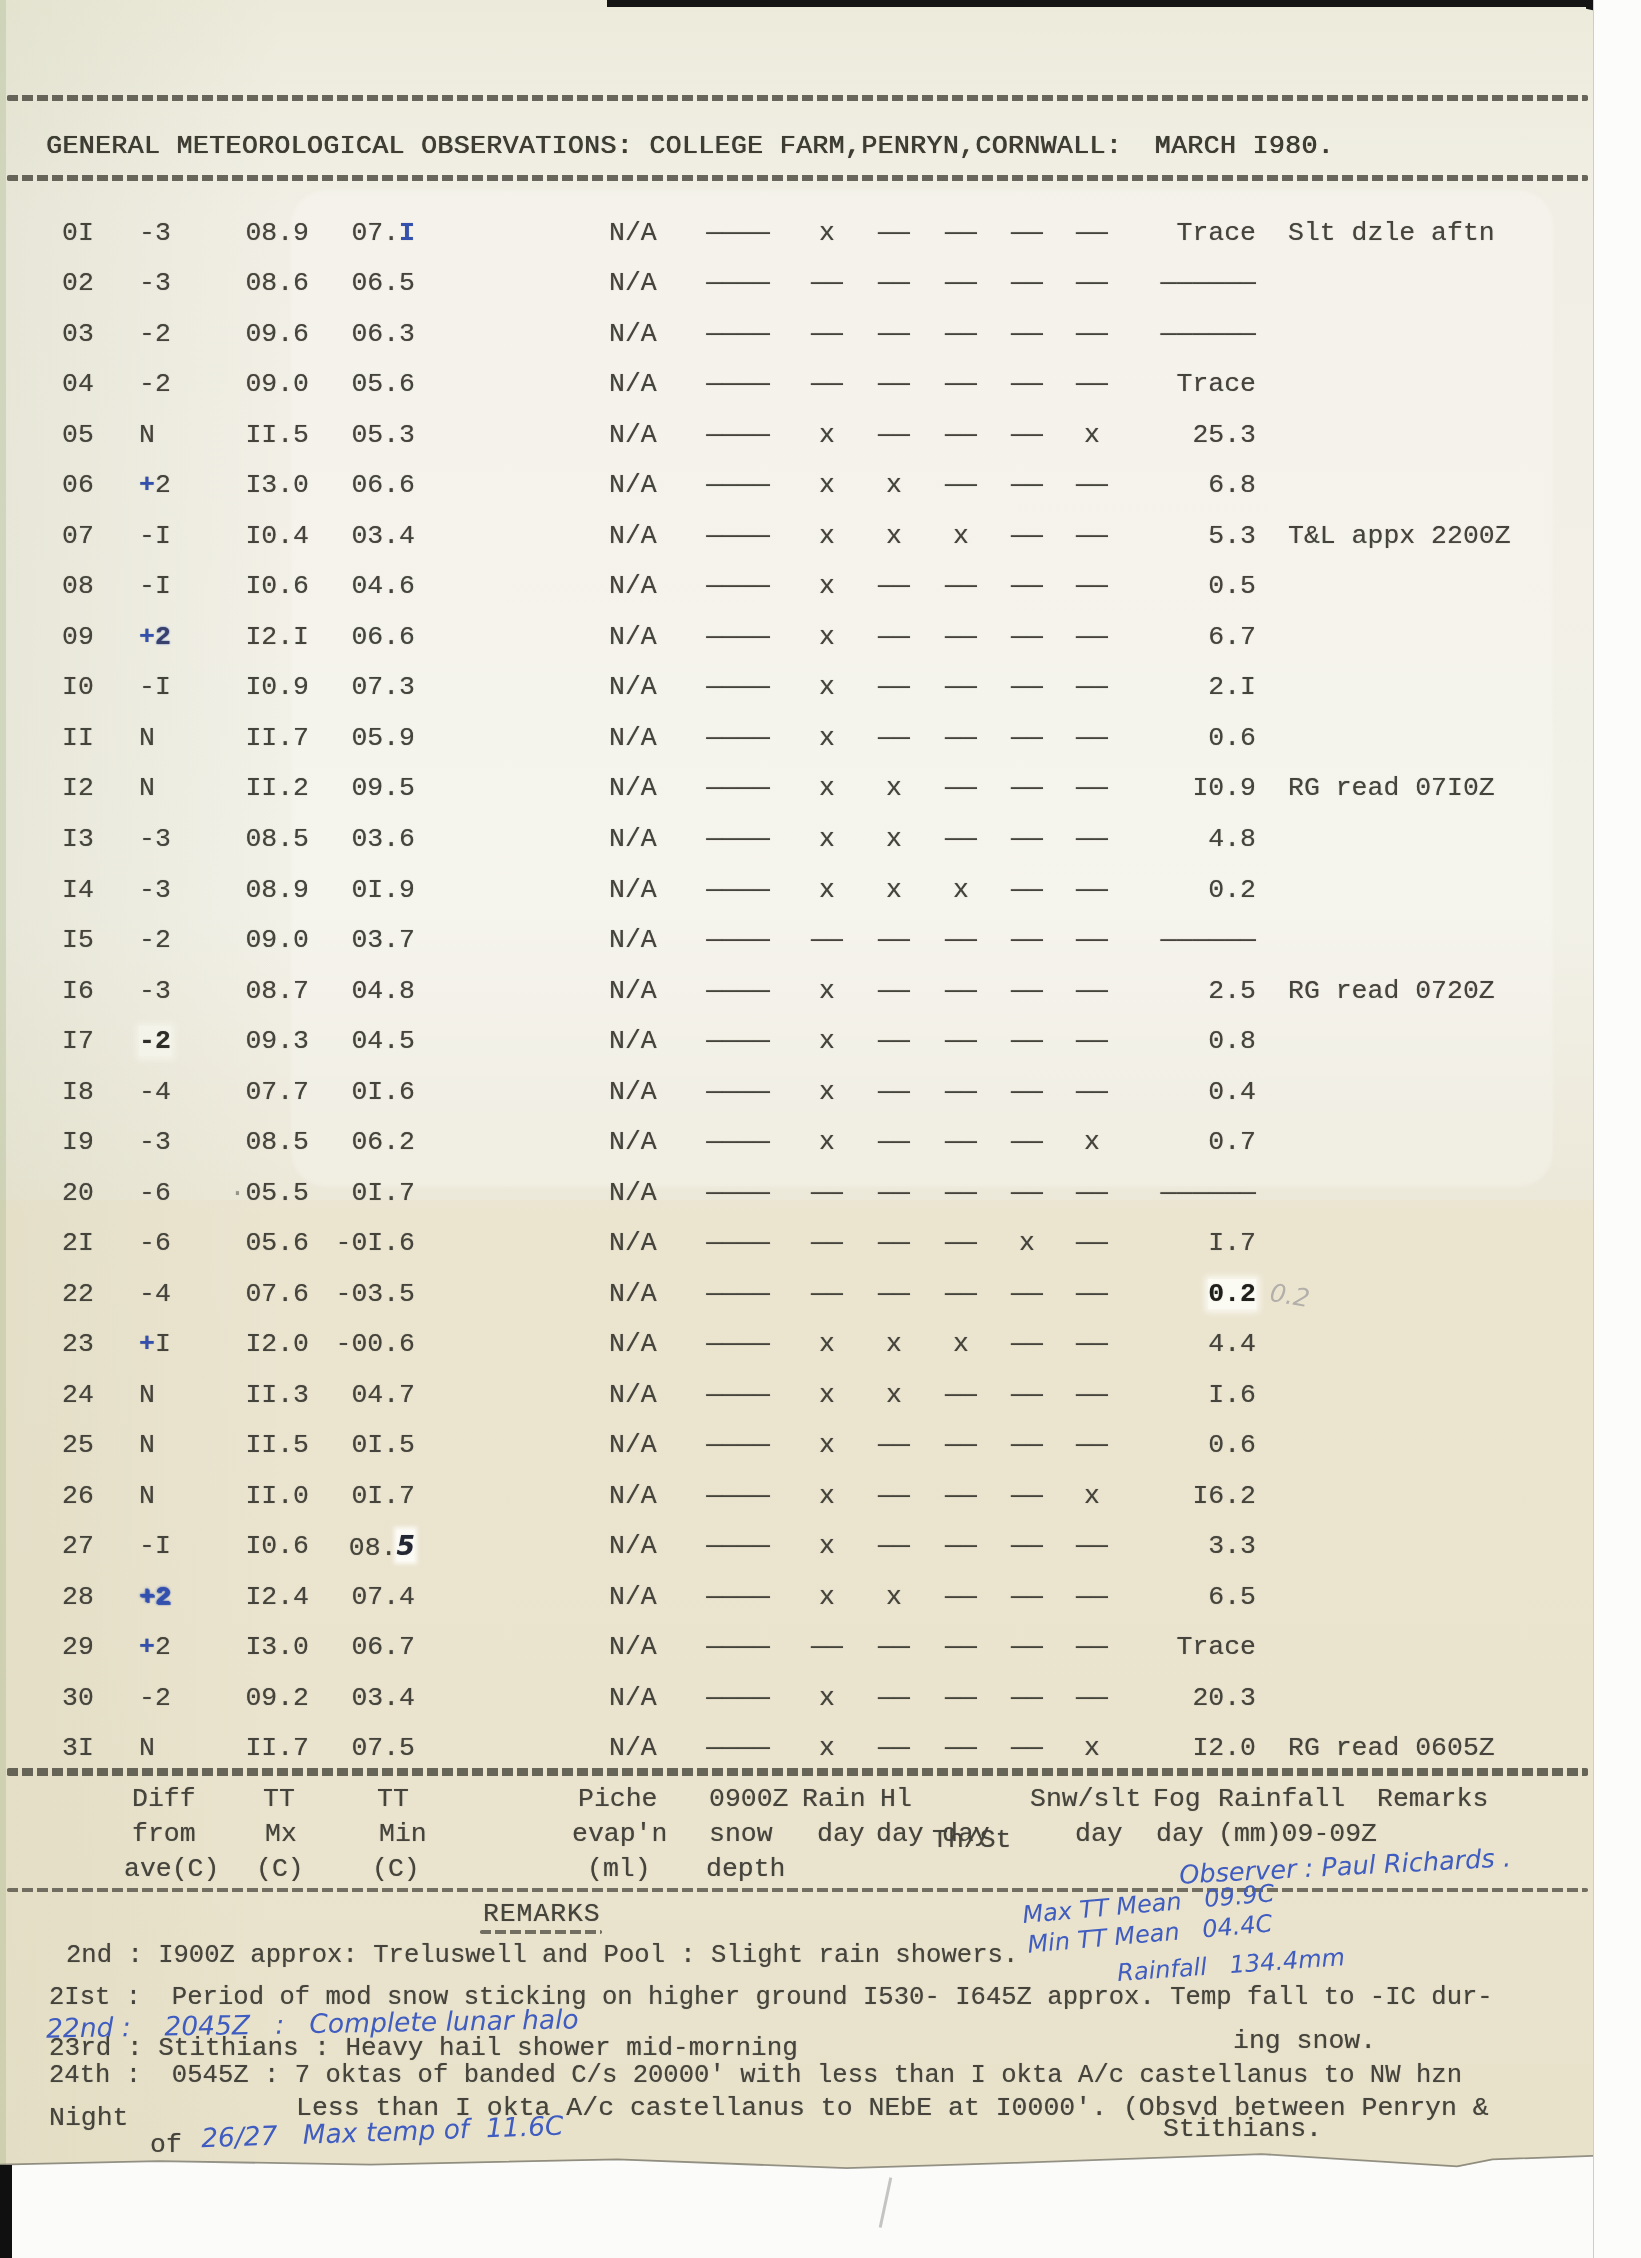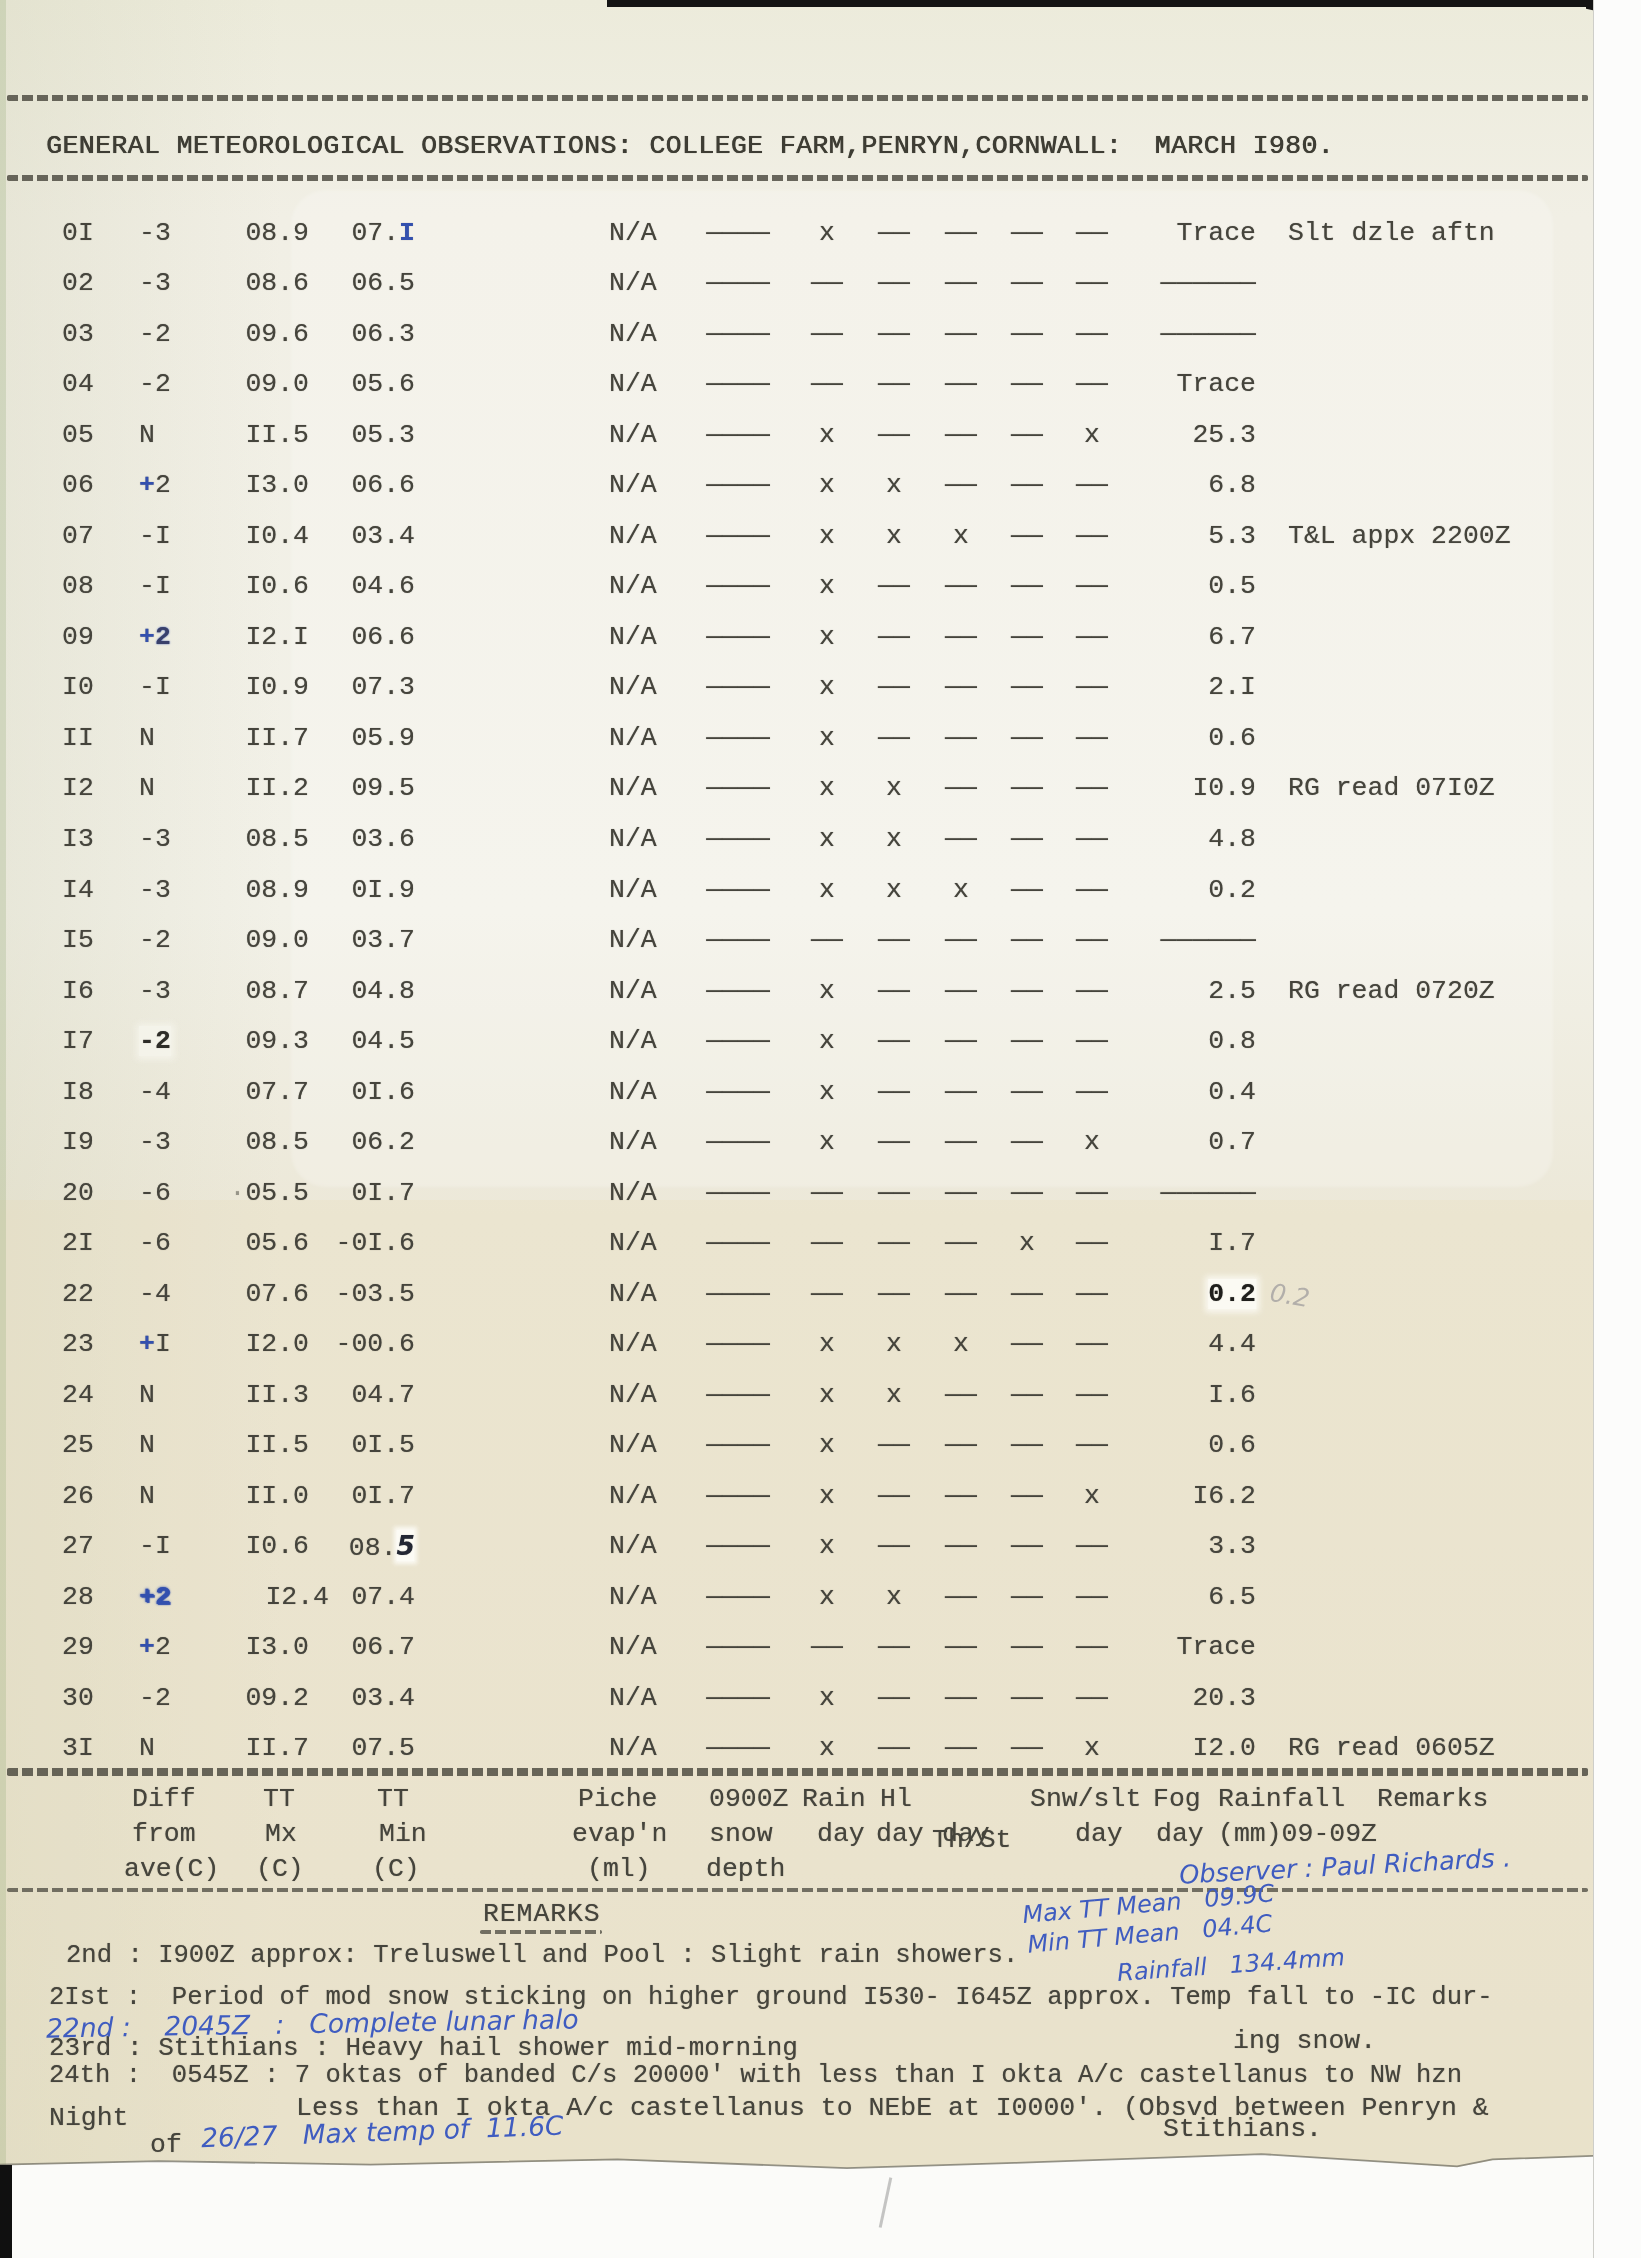--- a/index.html
+++ b/index.html
@@ -436,21 +436,21 @@
         <span class="t c" style="left: 827px; top: 0px;">x</span>
         <span class="t c" style="left: 894px; top: 0px;">——</span>
         <span class="t c" style="left: 961px; top: 0px;">——</span>
         <span class="t c" style="left: 1027px; top: 0px;">——</span>
         <span class="t c" style="left: 1092px; top: 0px;">——</span>
         <span class="t r" style="left: 1256px; top: 0px;">3.3</span>
       </div>
       <div style="position: absolute; left: 0px; top: 1582px; width: 1593px; height: 30px;">
         <span class="t " style="left: 62px; top: 0px;">28</span>
         <span class="t " style="left: 139px; top: 0px;"><span class="blob">+2</span></span>
-        <span class="t r" style="left: 309px; top: 0px; margin-left: 20px;"><span>I2.4</span></span>
+        <span class="t r" style="left: 309px; top: 0px;"><span>I2.4</span></span>
         <span class="t r" style="left: 415px; top: 0px;">07.4</span>
         <span class="t " style="left: 609px; top: 0px;">N/A</span>
         <span class="t c" style="left: 738px; top: 0px;">————</span>
         <span class="t c" style="left: 827px; top: 0px;">x</span>
         <span class="t c" style="left: 894px; top: 0px;">x</span>
         <span class="t c" style="left: 961px; top: 0px;">——</span>
         <span class="t c" style="left: 1027px; top: 0px;">——</span>
         <span class="t c" style="left: 1092px; top: 0px;">——</span>
         <span class="t r" style="left: 1256px; top: 0px;">6.5</span>
       </div>

